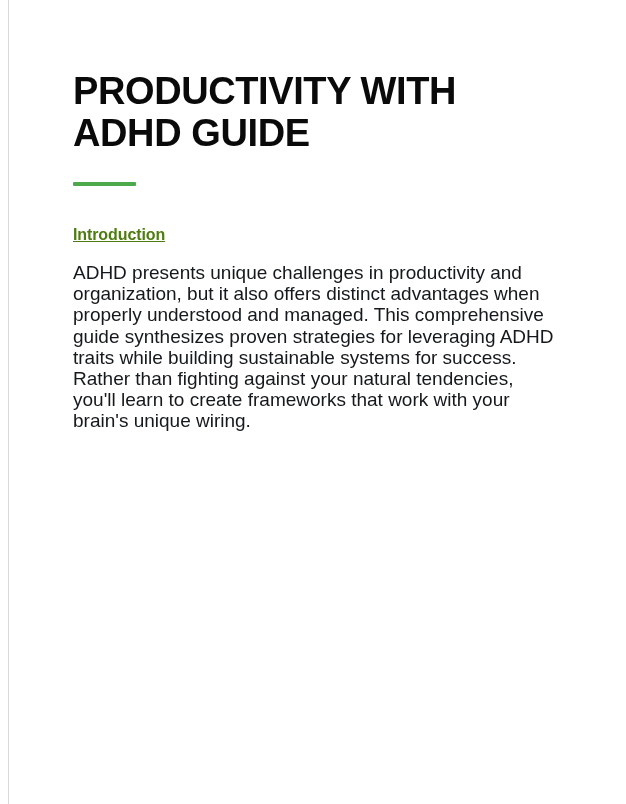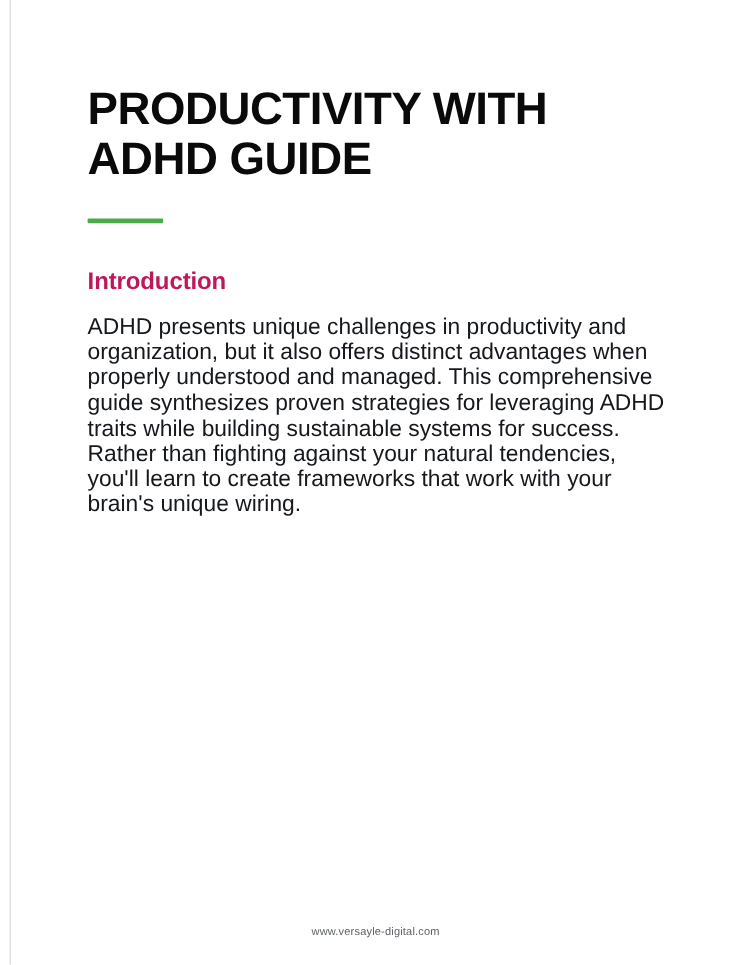--- a/index.html
+++ b/index.html
@@ -56,25 +56,26 @@
     margin-top: 28px;
     width: 63px;
     height: 4px;
     background: #4caa4a;
     border-radius: 1px;
   }
 
   .section-heading {
     margin: 0;
     padding-top: 37px;
-    font-size: 20px;
+    font-size: 16px;
     line-height: 24px;
     font-weight: 700;
     letter-spacing: -0.1px;
-    color: #be185d;
+    color: #4d7c0f;
+    text-decoration: underline;
   }
 
   .body-paragraph {
     margin: 0;
     padding-top: 15px;
     font-size: 19px;
     line-height: 21.2px;
     color: #15181c;
     font-weight: 400;
     max-width: 482px;
@@ -109,17 +110,14 @@
     <h1 class="doc-title">PRODUCTIVITY WITH ADHD GUIDE</h1>
 
     <div class="accent-rule"></div>
 
     <h2 class="section-heading">Introduction</h2>
 
     <p class="body-paragraph">ADHD presents unique challenges in productivity and organization, but it also offers distinct advantages when properly understood and managed. This comprehensive guide synthesizes proven strategies for leveraging ADHD traits while building sustainable systems for success. Rather than fighting against your natural tendencies, you'll learn to create frameworks that work with your brain's unique wiring.</p>
 
   </div>
 
-  <div class="footer">
-    <span class="footer-url">www.versayle-digital.com</span>
-  </div>
 
 </div>
 
 </body></html>

